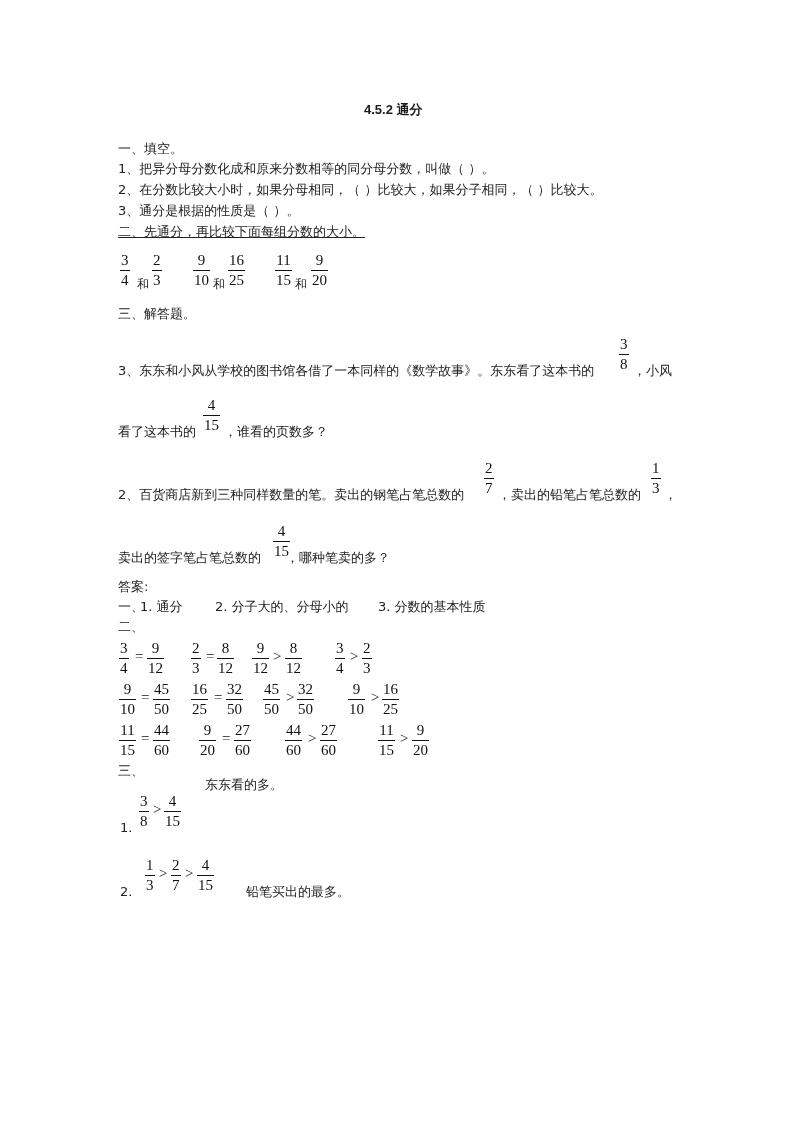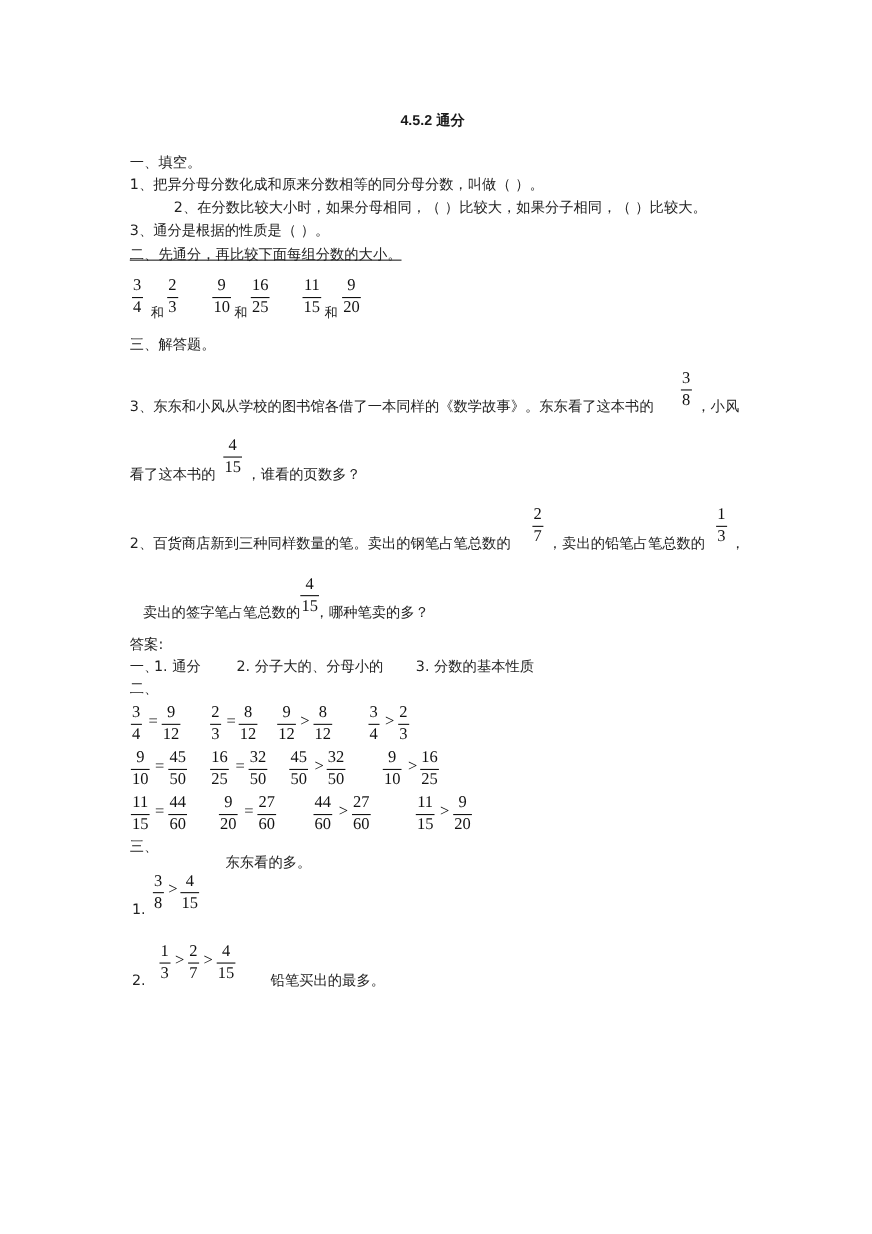--- a/index.html
+++ b/index.html
@@ -15,21 +15,21 @@
     .op { position: absolute; font-family: "Liberation Serif", serif; font-size: 15px; color:#111; }
     .he { position: absolute; font-family: "DejaVu Sans", sans-serif; font-size: 12px; color:#222; }
   </style>
 </head>
 <body>
 
 <div class="abs title" style="left:364px; top:101px;">4.5.2  通分</div>
 
 <div class="abs txt" style="left:118px; top:140px;">一、填空。</div>
 <div class="abs txt" style="left:118px; top:160px;">1、把异分母分数化成和原来分数相等的同分母分数，叫做（          ）。</div>
-<div class="abs txt" style="left:118px; top:181px;margin-left:40px;">2、在分数比较大小时，如果分母相同，（          ）比较大，如果分子相同，（          ）比较大。</div>
+<div class="abs txt" style="left:118px; top:181px;">2、在分数比较大小时，如果分母相同，（          ）比较大，如果分子相同，（          ）比较大。</div>
 <div class="abs txt" style="left:118px; top:202px;">3、通分是根据的性质是（              ）。</div>
 <div class="abs txt" style="left:118px; top:223px;text-decoration:underline;">二、先通分，再比较下面每组分数的大小。</div>
 
 <div class="frac" style="left:120px; top:252px;">
     <span class="n">3</span>
     <span class="d">4</span>
   </div>
 <div class="he" style="left:137px; top:276px;">和</div>
 <div class="frac" style="left:152px; top:252px;">
     <span class="n">2</span>
@@ -77,21 +77,21 @@
     <span class="n">2</span>
     <span class="d">7</span>
   </div>
 <div class="abs txt" style="left:498px; top:486px;">，卖出的铅笔占笔总数的</div>
 <div class="frac" style="left:651px; top:460px;">
     <span class="n">1</span>
     <span class="d">3</span>
   </div>
 <div class="abs txt" style="left:664px; top:486px;">，</div>
 
-<div class="abs txt" style="left:118px; top:549px;margin-left:12px;">卖出的签字笔占笔总数的</div>
+<div class="abs txt" style="left:118px; top:549px;">卖出的签字笔占笔总数的</div>
 <div class="frac" style="left:273px; top:523px;">
     <span class="n">4</span>
     <span class="d">15</span>
   </div>
 <div class="abs txt" style="left:286px; top:549px;">，哪种笔卖的多？</div>
 
 <div class="abs txt" style="left:118px; top:578px;">答案:</div>
 <div class="abs txt" style="left:118px; top:598px;">一、</div>
 <div class="abs txt" style="left:140px; top:598px;">1. 通分</div>
 <div class="abs txt" style="left:215px; top:598px;">2. 分子大的、分母小的</div>

